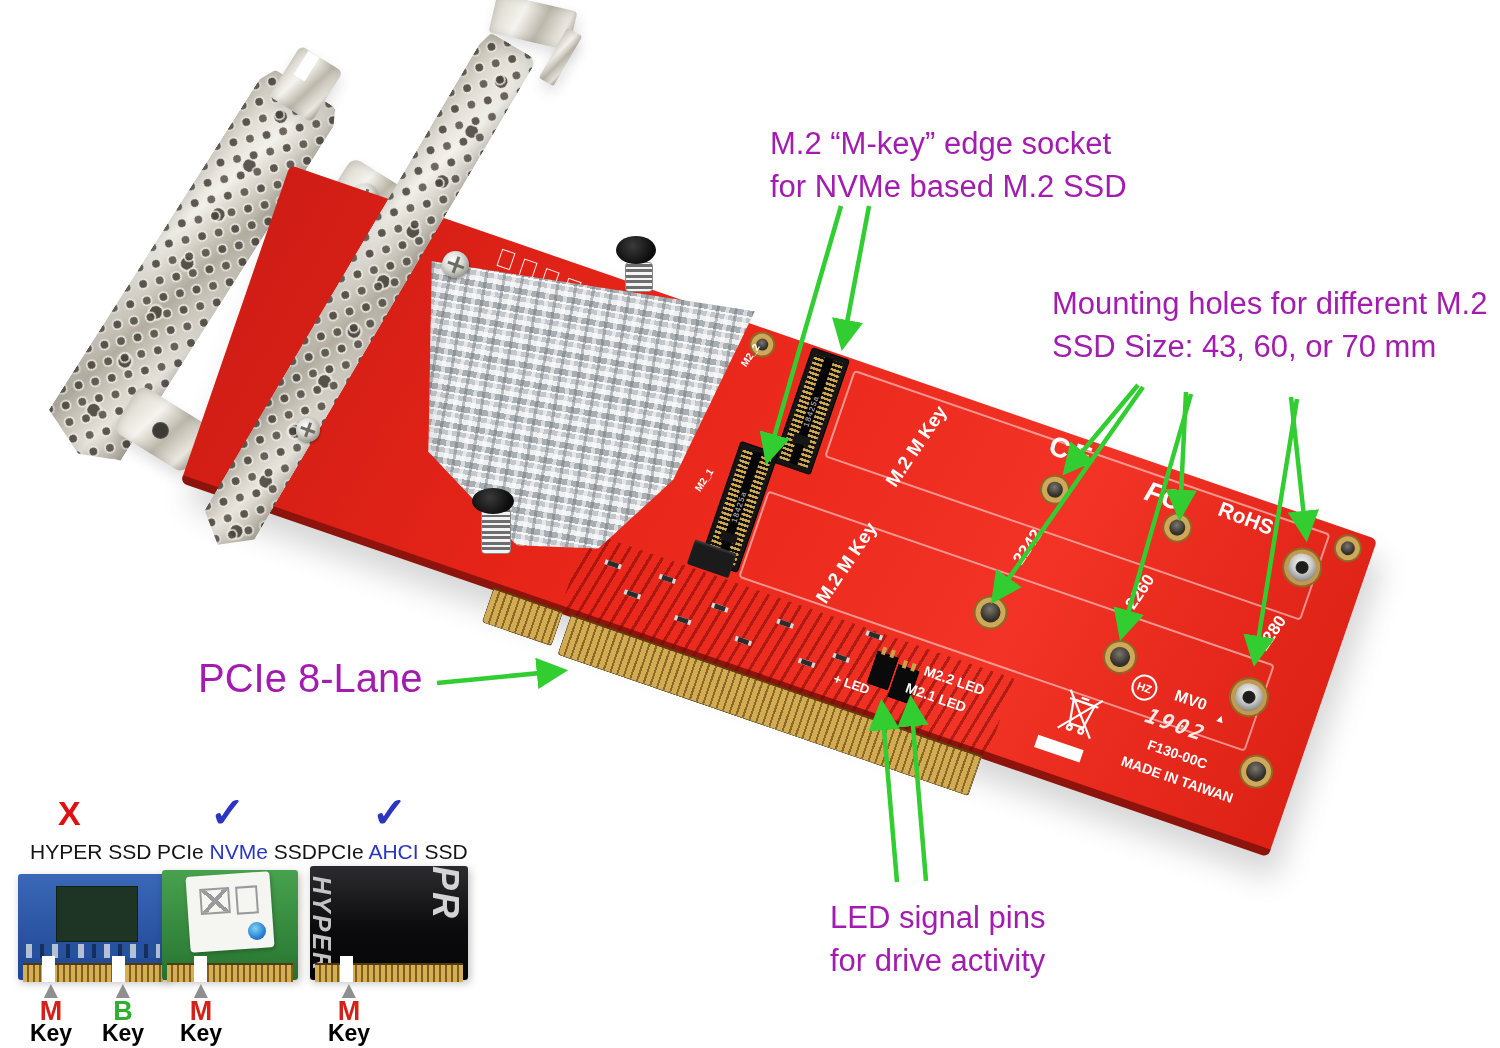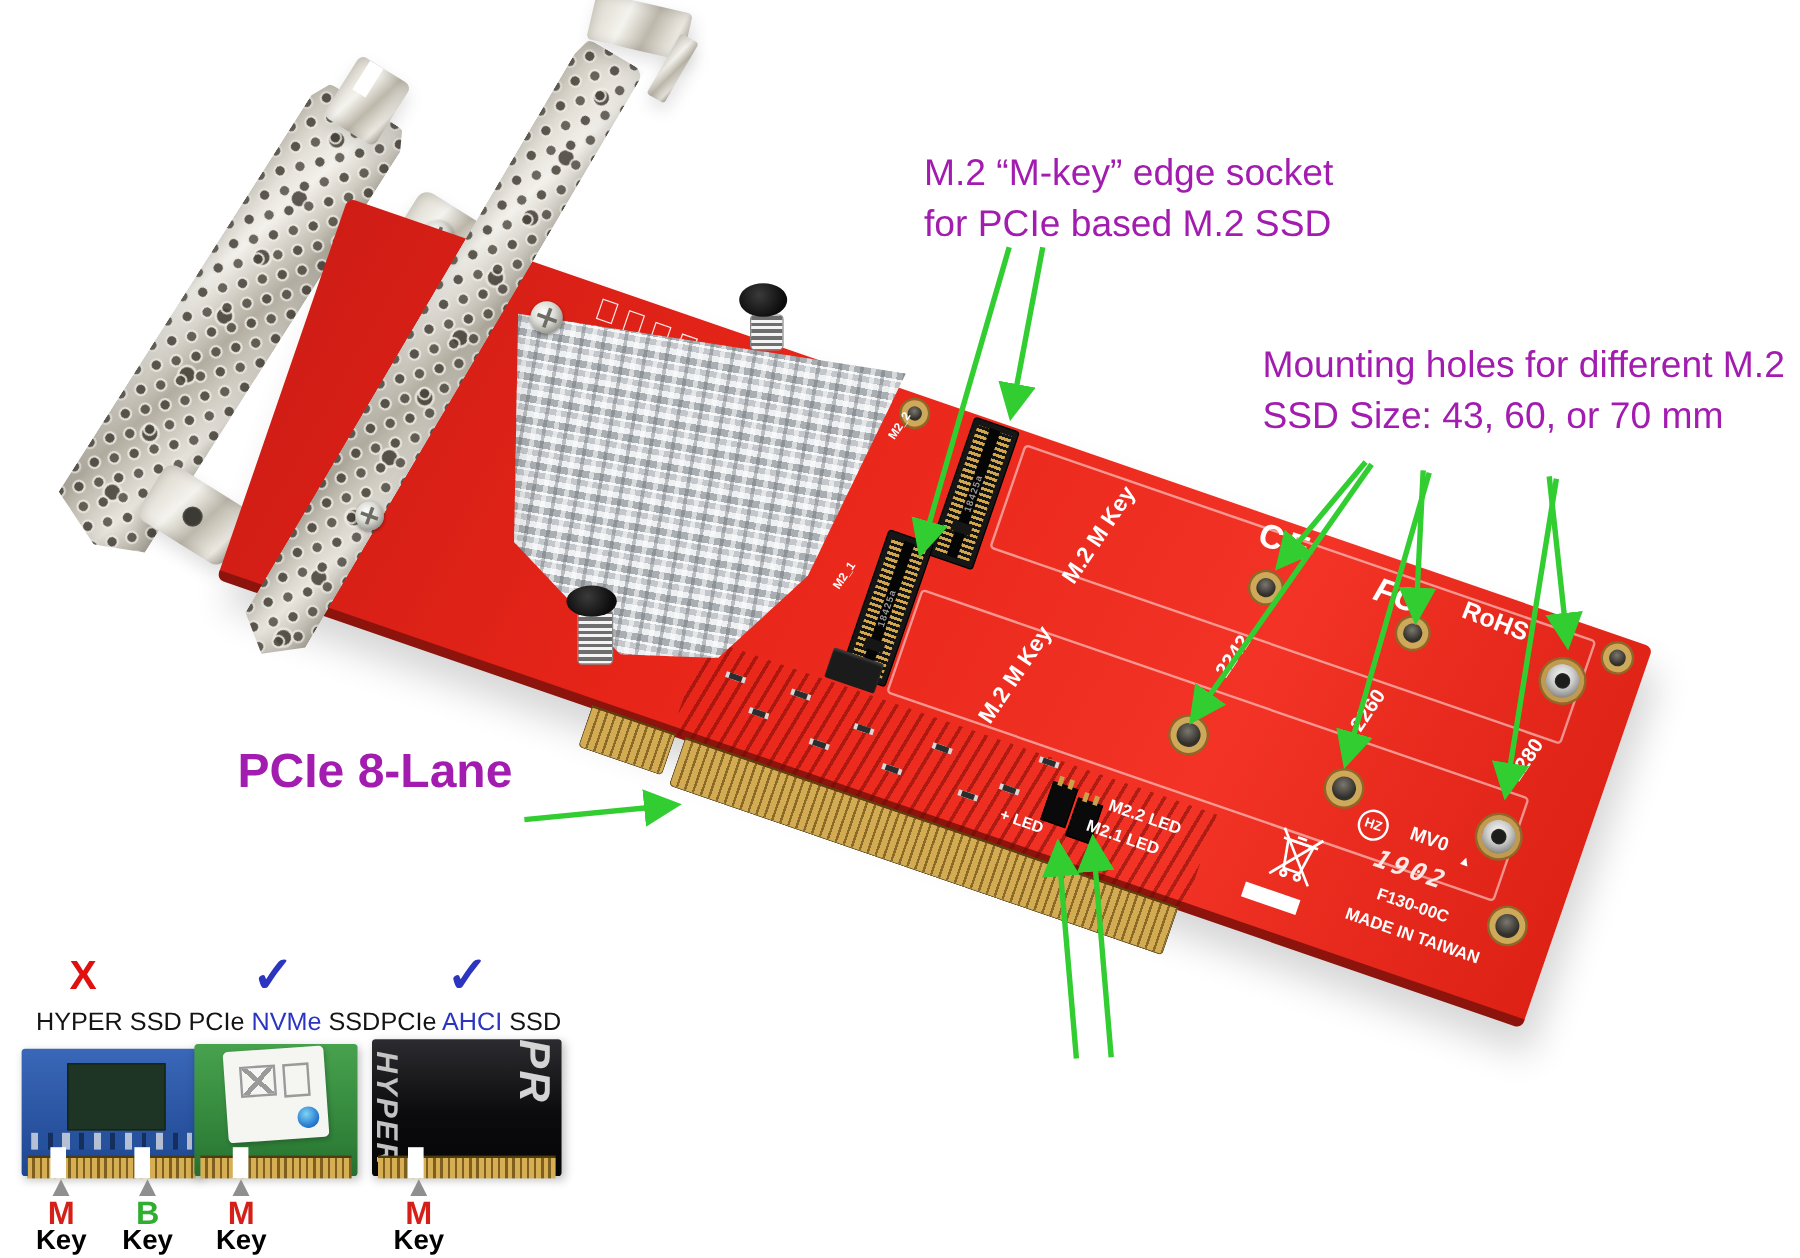--- a/index.html
+++ b/index.html
@@ -229,28 +229,32 @@
       <line x1="1291" y1="397" x2="1306" y2="535" marker-end="url(#ah)"></line>
       <line x1="1297" y1="399" x2="1255" y2="660" marker-end="url(#ah)"></line>
       <line x1="437" y1="683" x2="561" y2="671" marker-end="url(#ah)"></line>
       <line x1="897" y1="882" x2="882" y2="706" marker-end="url(#ah)"></line>
       <line x1="926" y1="881" x2="911" y2="702" marker-end="url(#ah)"></line>
     </g>
   </svg>
 
   <div class="ann" style="left:770px;top:122px;">
     <div>M.2 “M-key” edge socket</div>
-    <div>for PCIe based M.2 SSD</div>
+    <div>for NVMe based M.2 SSD</div>
   </div>
   <div class="ann" style="left:1052px;top:282px;">
     <div>Mounting holes for different M.2</div>
     <div>SSD Size: 43, 60, or 70 mm</div>
   </div>
-  <div class="ann big" style="left:198px;top:620px;font-weight:bold;">
+  <div class="ann big" style="left:198px;top:655px;">
     <div>PCIe 8-Lane</div>
+  </div>
+  <div class="ann" style="left:830px;top:896px;">
+    <div>LED signal pins</div>
+    <div>for drive activity</div>
   </div>
 
   <span class="mark" style="left: 58px; top: 794px; font-size: 34px; color: rgb(224, 16, 16);">X</span>
   <span class="mark" style="left: 210px; top: 788px; font-size: 42px; color: rgb(43, 53, 192);">✓</span>
   <span class="mark" style="left: 372px; top: 788px; font-size: 42px; color: rgb(43, 53, 192);">✓</span>
 
   <div class="compat-label" style="left:30px;top:840px;">
     <span>HYPER SSD</span><span class="hl-blue"></span><span></span>
   </div>
   <div class="compat-label" style="left:157px;top:840px;">

